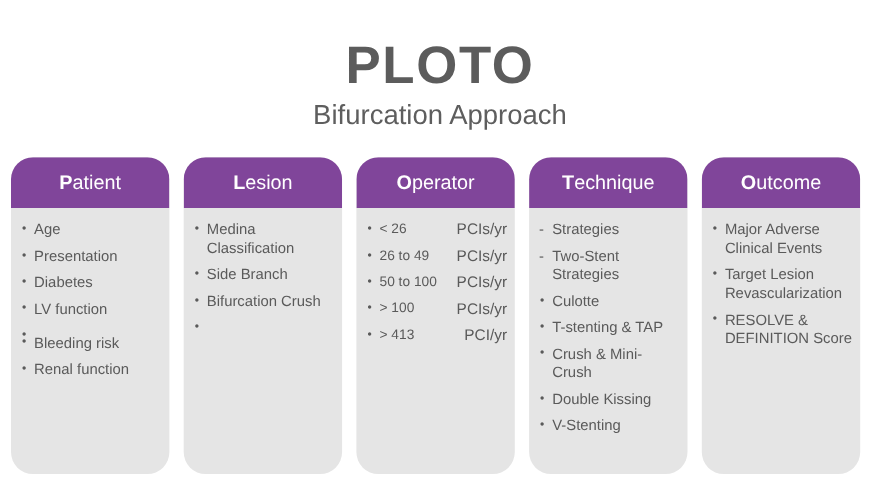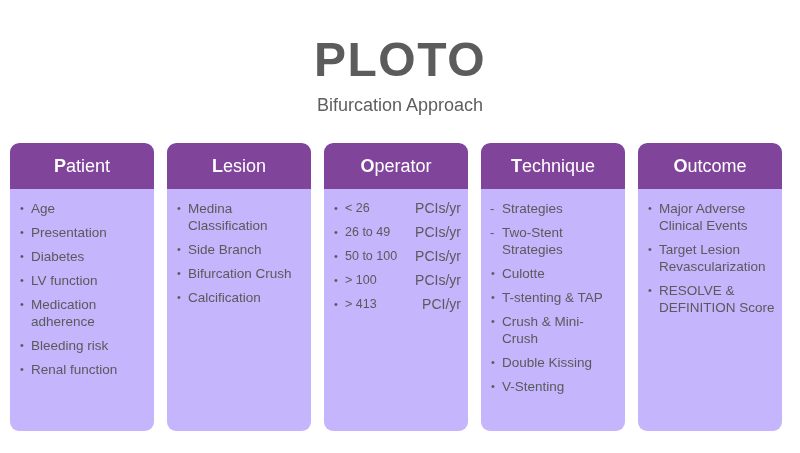--- a/index.html
+++ b/index.html
@@ -30,42 +30,42 @@
   }
   .main-title {
     font-size: 48px;
     font-weight: bold;
     color: #5c5c5c;
     letter-spacing: 1.5px;
     line-height: 52px;
     margin: 0;
   }
   .sub-title {
-    font-size: 18px;
+    font-size: 25px;
     font-weight: normal;
     color: #5e5e5e;
     line-height: 30px;
     margin: 4px 0 0 0;
   }
 
   
   .card-row {
     position: absolute;
     left: 10px;
     top: 143px;
     width: 780px;
     height: 288px;
     display: flex;
     gap: 13px;
   }
   .card {
     width: 144px;
     flex: 0 0 144px;
-    background: #c4b5fd;
-    border-radius: 9px;
+    background: #e5e5e5;
+    border-radius: 20px;
     overflow: hidden;
     display: flex;
     flex-direction: column;
   }
   .card-header {
     height: 46px;
     flex: 0 0 46px;
     background: #80459a;
     border-radius: 9px 9px 0 0;
     display: flex;
@@ -167,21 +167,20 @@
             <li>
               <span class="marker bullet">•</span>
               <span class="item-text">Diabetes</span>
             </li>
             <li>
               <span class="marker bullet">•</span>
               <span class="item-text">LV function</span>
             </li>
             <li>
               <span class="marker bullet">•</span>
-              <span class="item-text">Medication adherence</span>
             </li>
             <li>
               <span class="marker bullet">•</span>
               <span class="item-text">Bleeding risk</span>
             </li>
             <li>
               <span class="marker bullet">•</span>
               <span class="item-text">Renal function</span>
             </li>
           </ul>
@@ -200,21 +199,20 @@
             <li>
               <span class="marker bullet">•</span>
               <span class="item-text">Side Branch</span>
             </li>
             <li>
               <span class="marker bullet">•</span>
               <span class="item-text">Bifurcation Crush</span>
             </li>
             <li>
               <span class="marker bullet">•</span>
-              <span class="item-text">Calcification</span>
             </li>
           </ul>
         </div>
       </div>
       <div class="card">
         <div class="card-header">
           <div class="card-header-text"><span class="initial">O</span><span>perator</span></div>
         </div>
         <div class="card-body">
           <ul class="item-list two-col">

